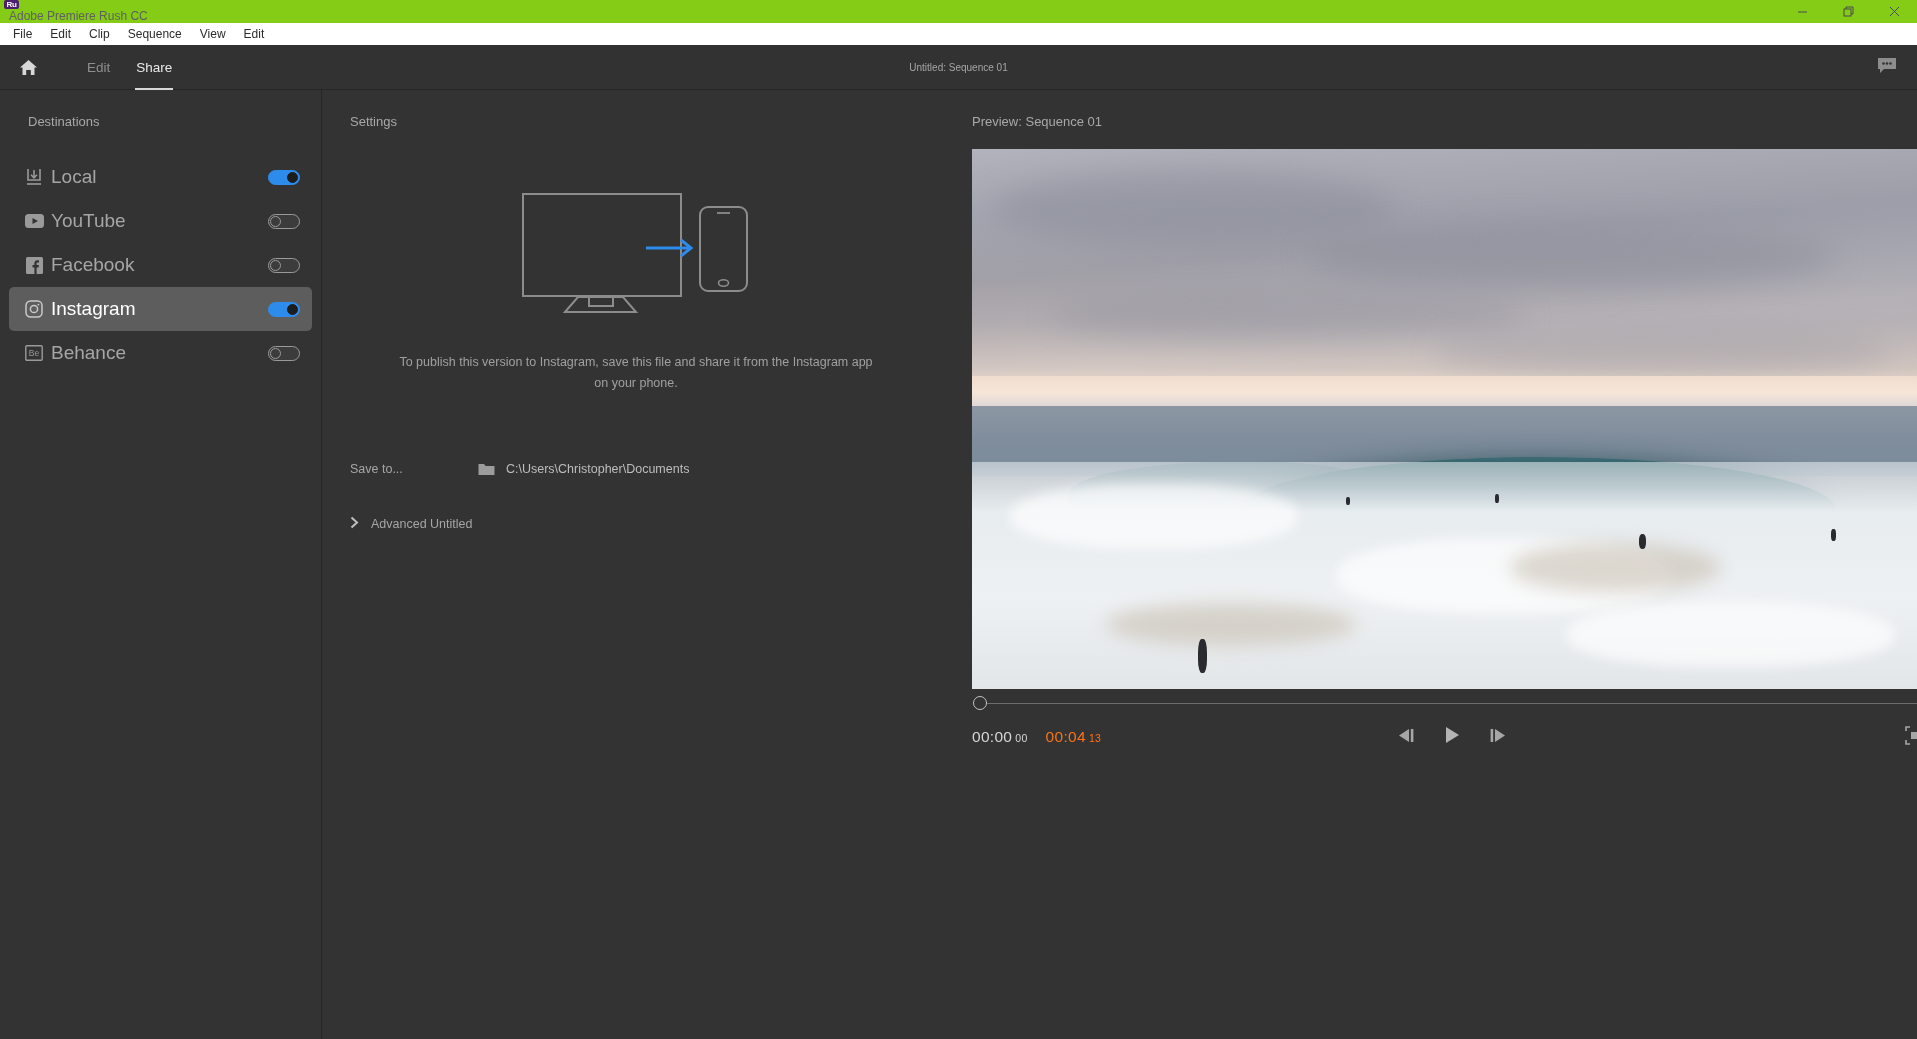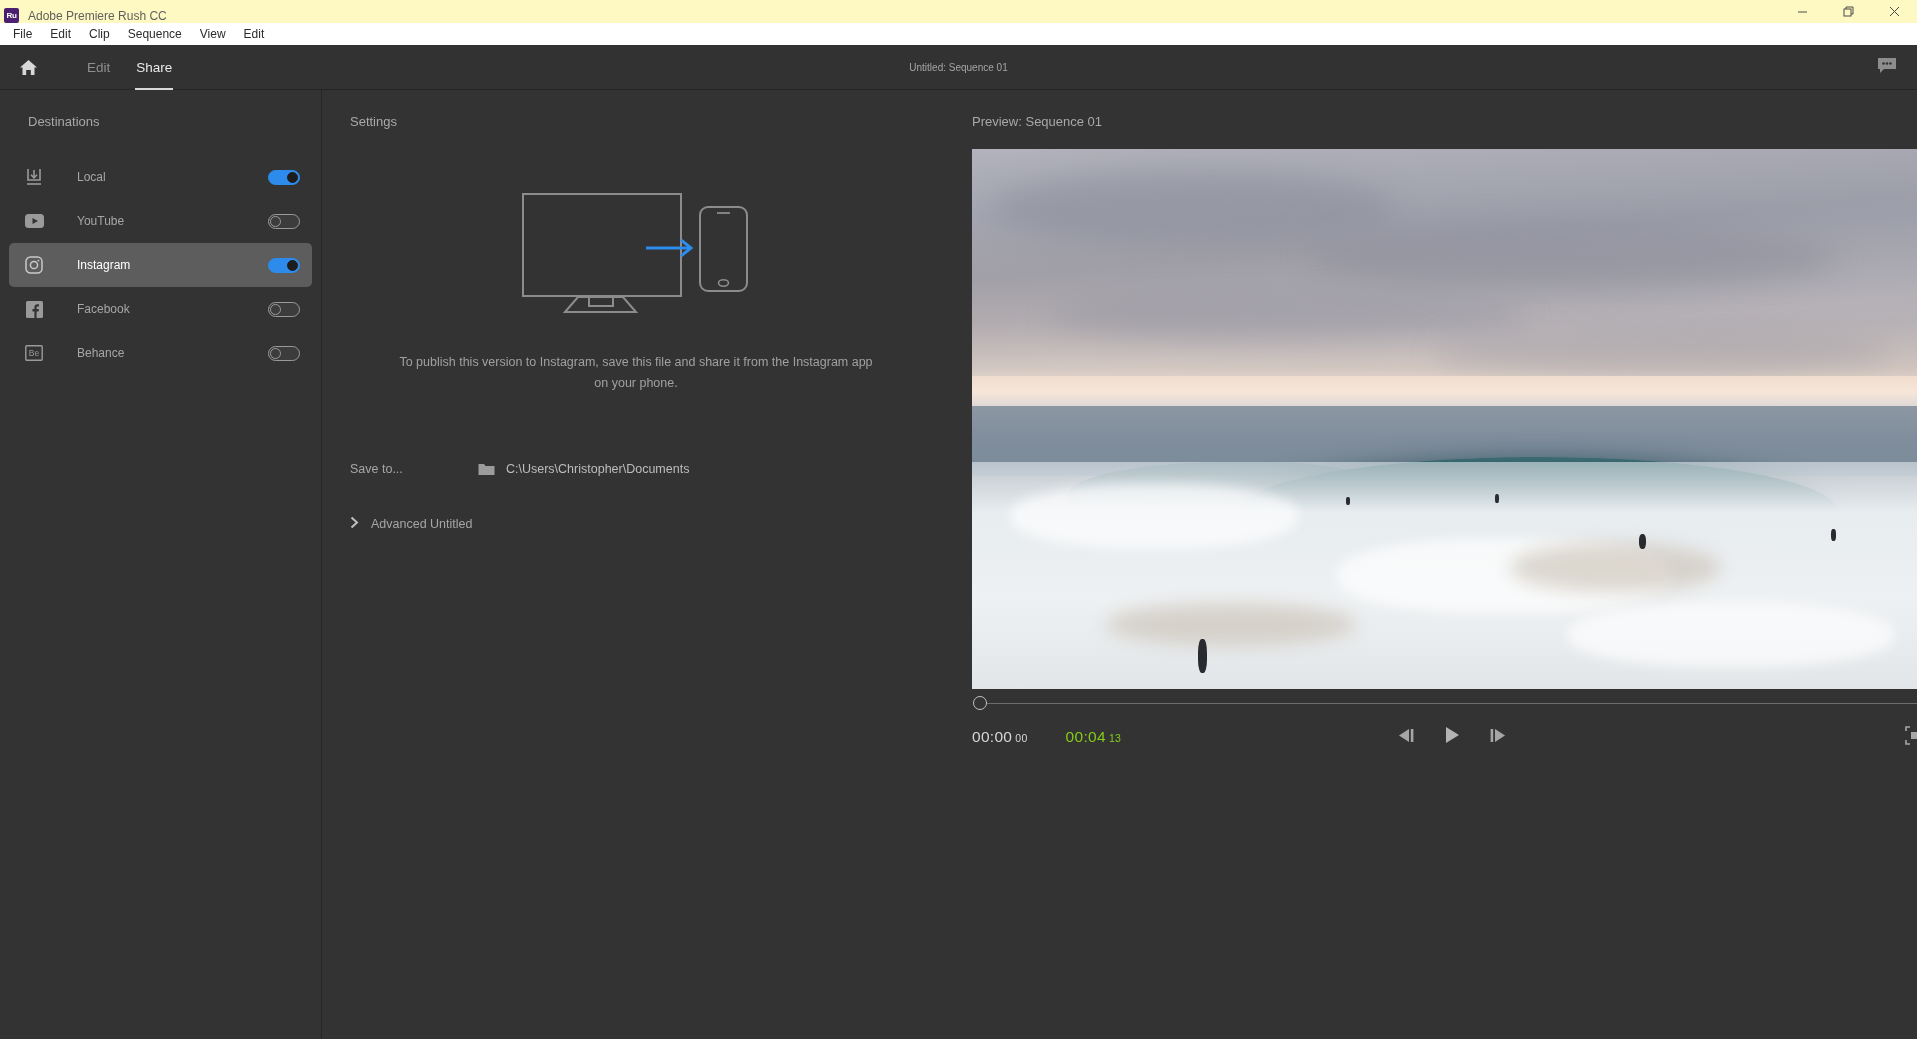--- a/index.html
+++ b/index.html
@@ -5,23 +5,24 @@
   * { box-sizing: border-box; margin: 0; padding: 0; }
   html, body {
     width: 1917px; height: 1039px;
     background: #1e1e1e;
     font-family: "Liberation Sans", sans-serif;
     overflow: hidden;
   }
 
   
   .titlebar {
-    height: 23px; background: #fef9c3;
-    display: flex; align-items: flex-end;
+    height: 23px; background: #84cc16;
+    display: flex; align-items: flex-start;
     position: relative;
+    flex-direction: column;
   }
   .app-logo {
     width: 15px; height: 15px; margin-left: 4px;
     background: #4b1f6f; border-radius: 2px;
     color: #fff; font-size: 8px; font-weight: bold;
     display: flex; align-items: center; justify-content: center;
     letter-spacing: -0.3px;
   }
   .app-title {
     margin-left: 9px; font-size: 12px; color: #606060;
@@ -86,21 +87,21 @@
     height: 44px; display: flex; align-items: center;
     border-radius: 5px; padding: 0 12px 0 12px;
     margin-bottom: 0;
   }
   .dest-row.selected { background: #5d5d5d; }
   .dest-icon {
     width: 26px; display: flex; align-items: center; justify-content: center;
     flex-shrink: 0;
   }
   .dest-label {
-    font-size: 12px; color: #a6a6a6; margin-left: 30px; flex: 1;
+    font-size: 19px; color: #a6a6a6; margin-left: 4px; flex: 1;
   }
   .dest-row.selected .dest-label { color: #ffffff; }
 
   
   .toggle {
     width: 32px; height: 15px; border-radius: 8px;
     background: #3c3c3c; border: 1.5px solid #9a9a9a;
     position: relative; flex-shrink: 0;
   }
   .toggle .knob {
@@ -208,21 +209,21 @@
   .scrub-head {
     position: absolute; left: 1px; width: 14px; height: 14px;
     border: 1.5px solid #c2c2c2; border-radius: 50%; background: #333333;
   }
   .controls-row {
     width: 960px; height: 42px; display: flex; align-items: center;
     position: relative;
   }
   .tc-current { font-size: 15.5px; color: #d6d6d6; letter-spacing: 0.3px; }
   .tc-current .frames { font-size: 10.5px; color: #d6d6d6; margin-left: 3px; }
-  .tc-total { font-size: 15.5px; color: #84cc16; margin-left: 38px; letter-spacing: 0.3px; }
+  .tc-total { font-size: 15.5px; color: #f97316; margin-left: 18px; letter-spacing: 0.3px; }
   .tc-total .frames { font-size: 10.5px; margin-left: 3px; }
   .transport {
     position: absolute; left: 50%; transform: translateX(-50%);
     display: flex; align-items: center; gap: 28px;
   }
   .fit-btn { position: absolute; right: 8px; }
 </style>
 </head>
 <body>
 
@@ -307,43 +308,43 @@
             <rect x="0" y="0" width="19" height="14" rx="3.5" fill="#9a9a9a"></rect>
             <polygon points="7.5,4 13,7 7.5,10" fill="#333333"></polygon>
           </svg>
         </div>
         <div class="dest-label">YouTube</div>
         <div class="toggle">
             <div class="knob"></div>
           </div>
       </div>
 
+      <div class="dest-row">
+        <div class="dest-icon">
+          <svg width="17" height="17" viewBox="0 0 17 17">
+            <rect x="0" y="0" width="17" height="17" rx="1.5" fill="#9a9a9a"></rect>
+            <path d="M10.6 17 V10.4 H12.6 L12.9 8 H10.6 V6.6 C10.6 5.9 10.8 5.5 11.8 5.5 H13 V3.3 C12.8 3.3 12.1 3.2 11.3 3.2 C9.6 3.2 8.4 4.2 8.4 6.3 V8 H6.5 V10.4 H8.4 V17 Z" fill="#333333"></path>
+          </svg>
+        </div>
+        <div class="dest-label">Facebook</div>
+        <div class="toggle">
+            <div class="knob"></div>
+          </div>
+      </div>
+
       <div class="dest-row selected">
         <div class="dest-icon">
           <svg width="18" height="18" viewBox="0 0 18 18">
             <rect x="1" y="1" width="16" height="16" rx="4.5" fill="none" stroke="#c9c9c9" stroke-width="1.5"></rect>
             <circle cx="9" cy="9" r="3.6" fill="none" stroke="#c9c9c9" stroke-width="1.5"></circle>
             <circle cx="13.4" cy="4.6" r="0.95" fill="#c9c9c9"></circle>
           </svg>
         </div>
         <div class="dest-label">Instagram</div>
         <div class="toggle on">
-            <div class="knob"></div>
-          </div>
-      </div>
-
-      <div class="dest-row">
-        <div class="dest-icon">
-          <svg width="17" height="17" viewBox="0 0 17 17">
-            <rect x="0" y="0" width="17" height="17" rx="1.5" fill="#9a9a9a"></rect>
-            <path d="M10.6 17 V10.4 H12.6 L12.9 8 H10.6 V6.6 C10.6 5.9 10.8 5.5 11.8 5.5 H13 V3.3 C12.8 3.3 12.1 3.2 11.3 3.2 C9.6 3.2 8.4 4.2 8.4 6.3 V8 H6.5 V10.4 H8.4 V17 Z" fill="#333333"></path>
-          </svg>
-        </div>
-        <div class="dest-label">Facebook</div>
-        <div class="toggle">
             <div class="knob"></div>
           </div>
       </div>
 
       <div class="dest-row">
         <div class="dest-icon">
           <svg width="18" height="16" viewBox="0 0 18 16">
             <rect x="0.8" y="0.8" width="16.4" height="14.4" rx="1" fill="none" stroke="#9a9a9a" stroke-width="1.4"></rect>
             <text x="9" y="11.4" font-size="8.5" font-family="Liberation Sans, sans-serif" fill="#9a9a9a" text-anchor="middle">Be</text>
           </svg>

